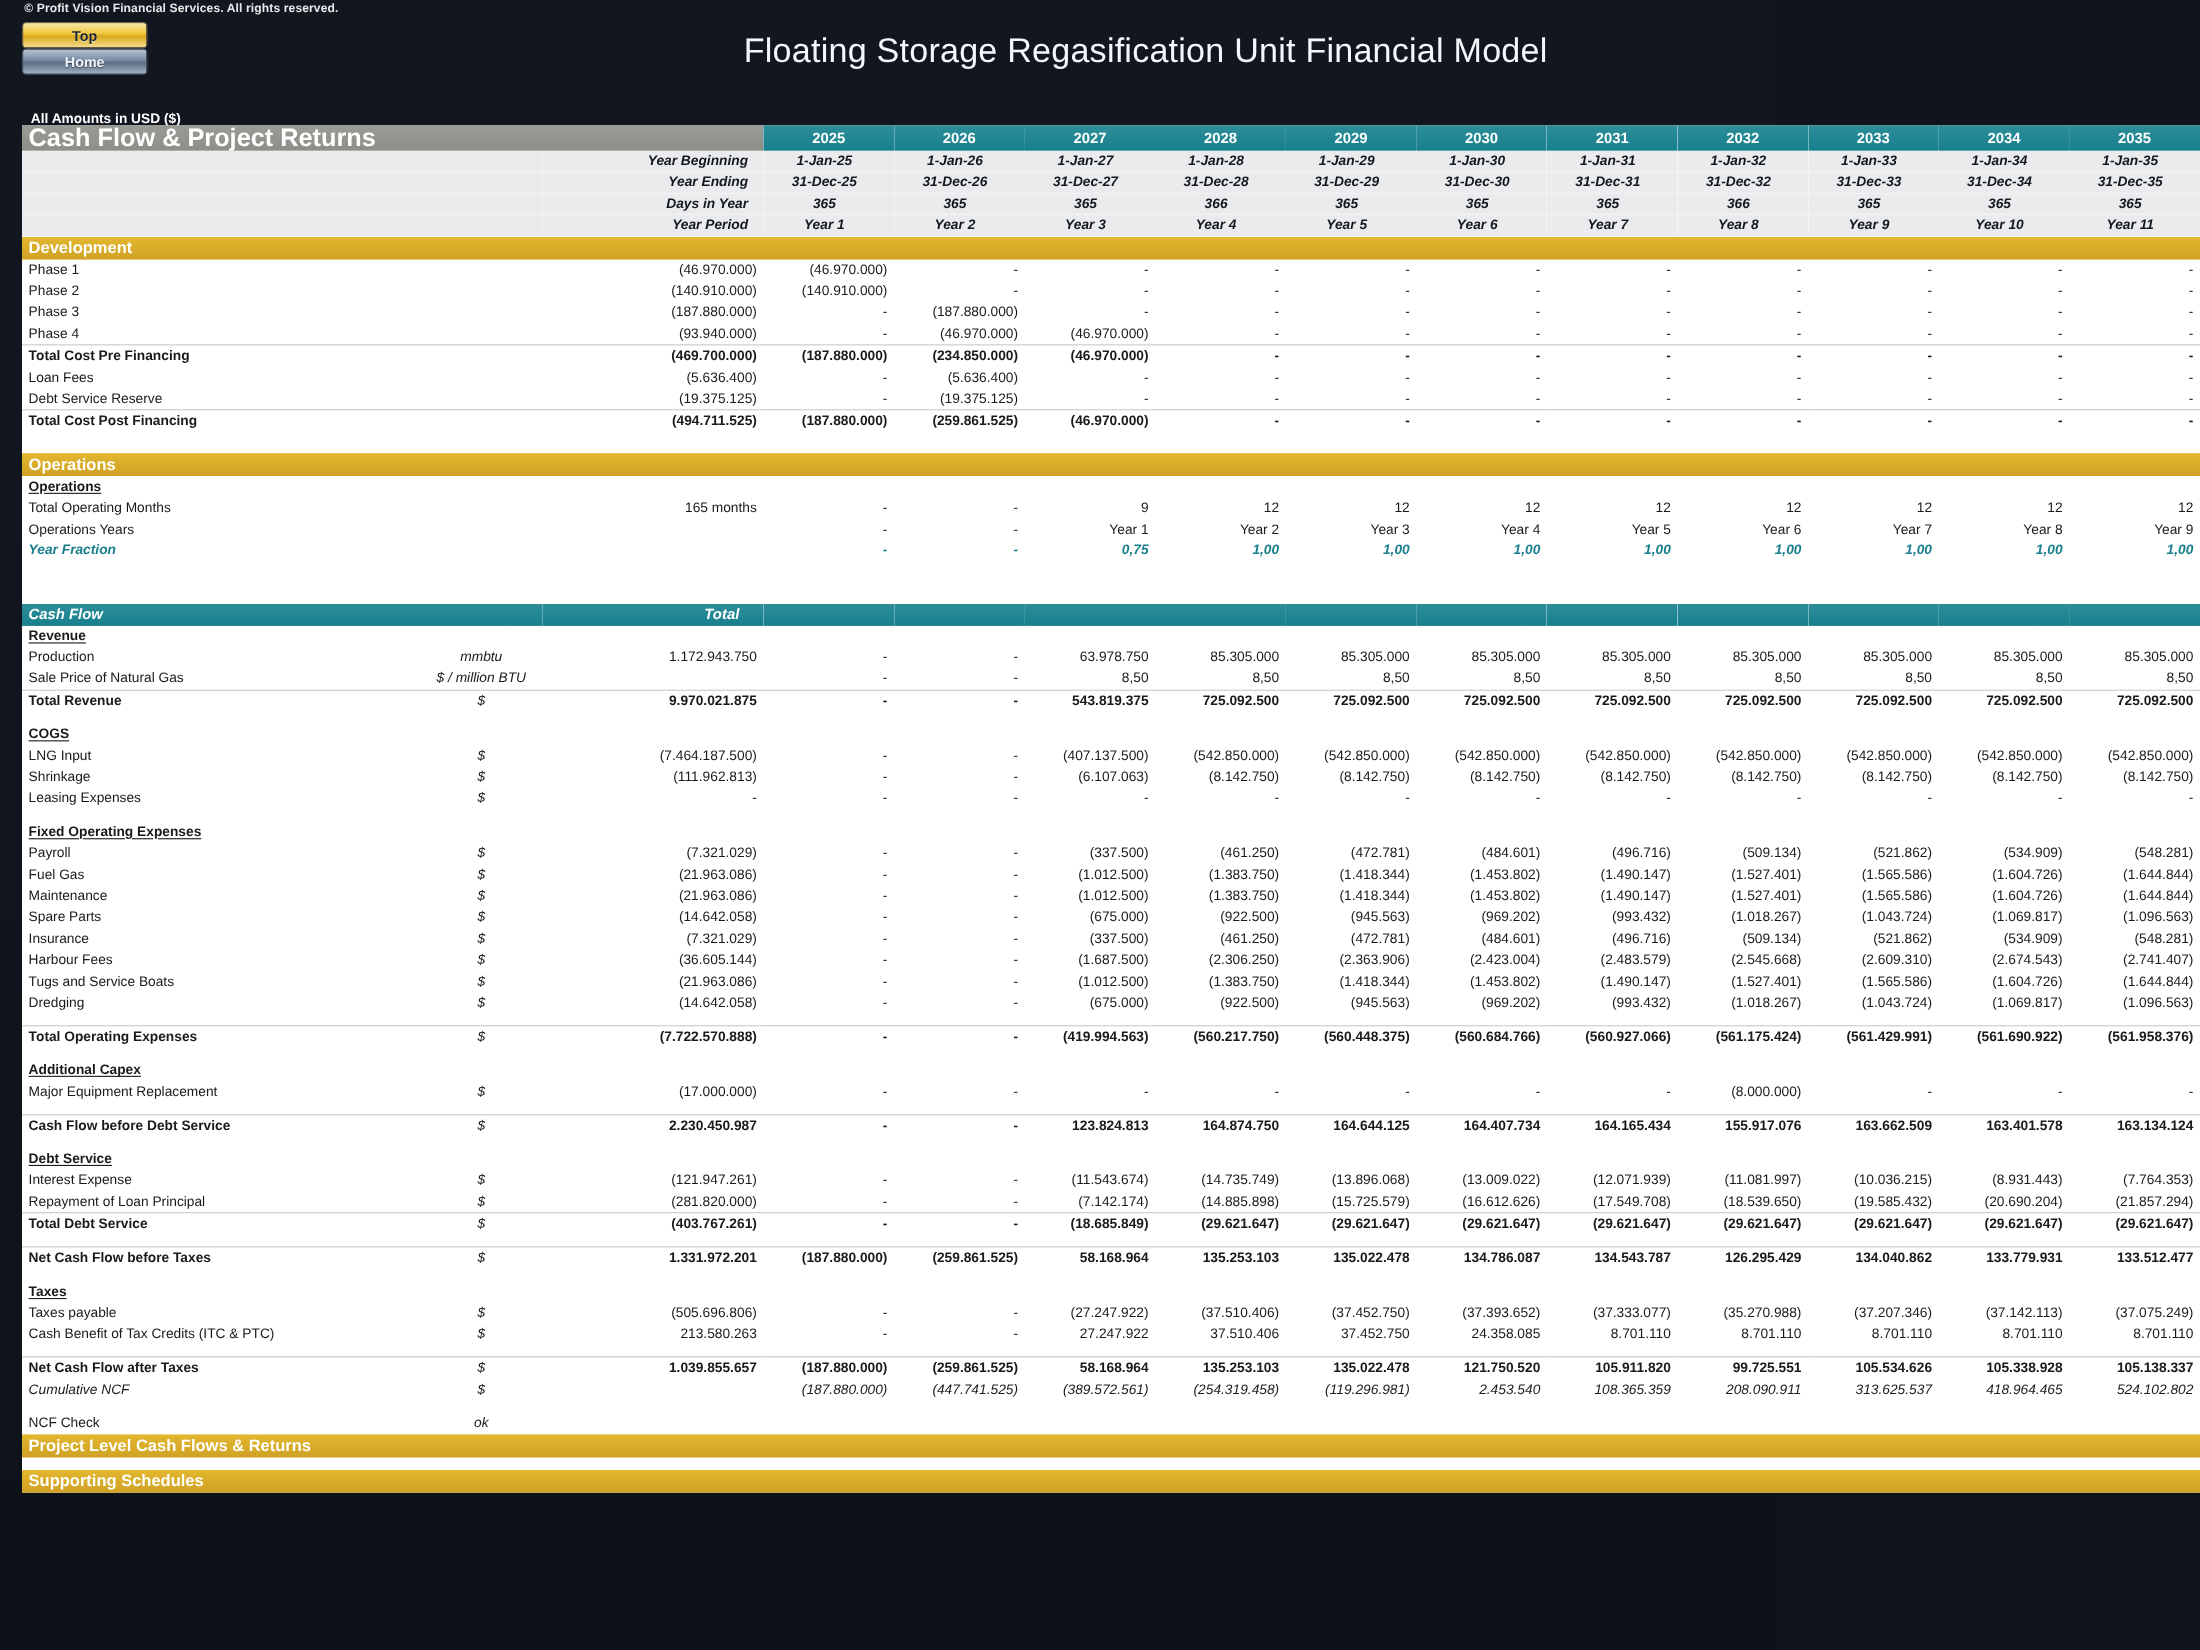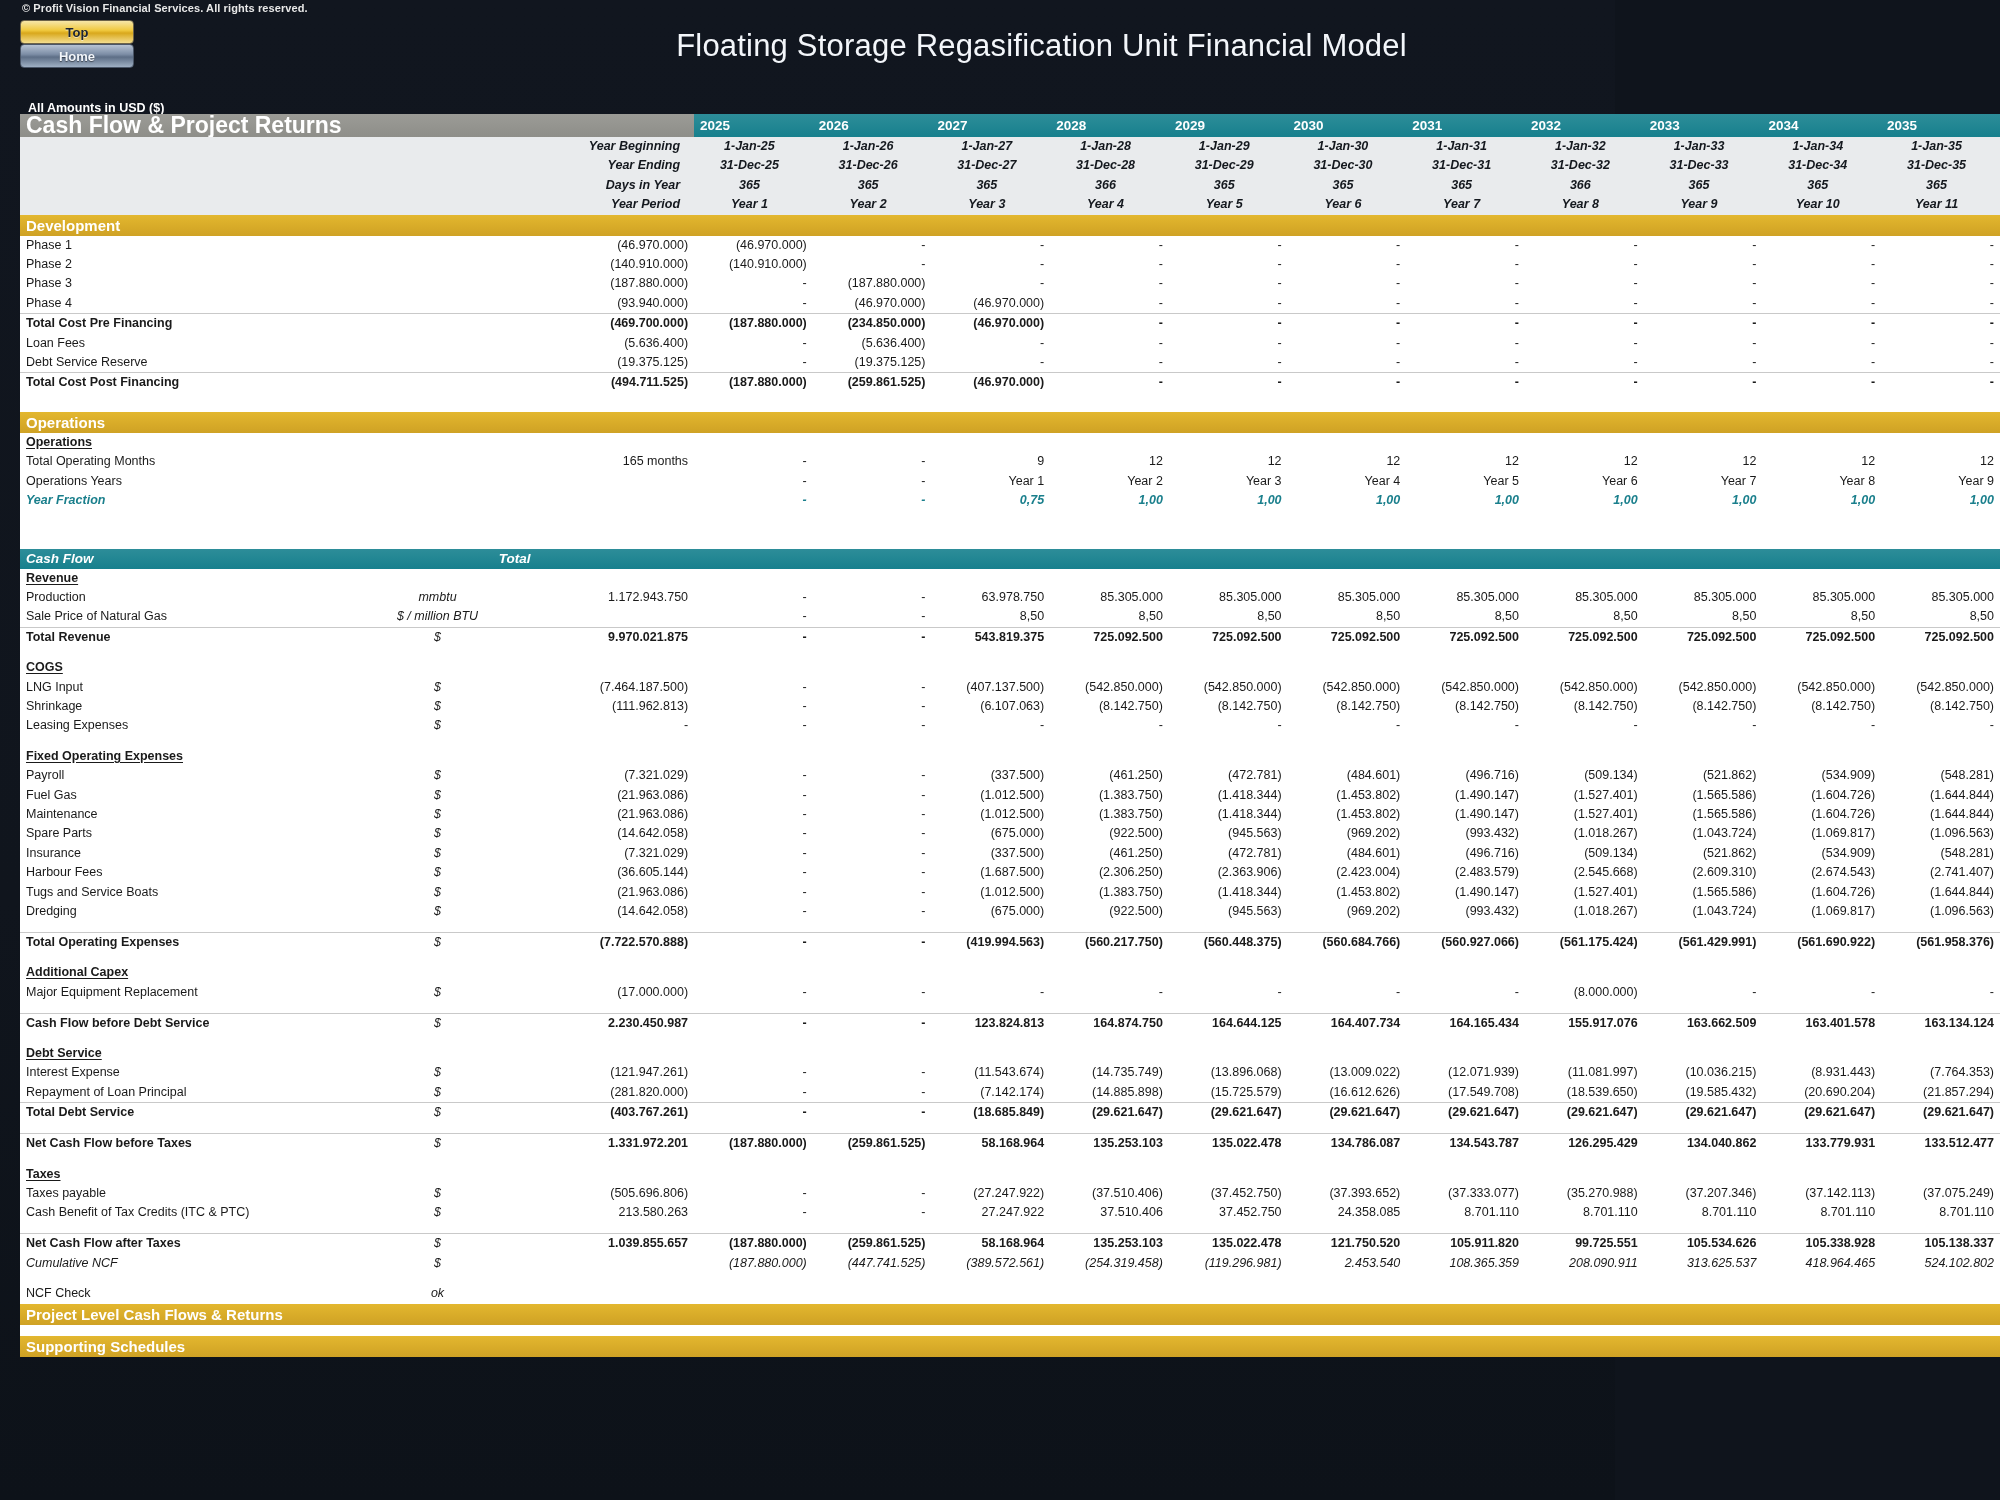--- a/index.html
+++ b/index.html
@@ -72,37 +72,37 @@
 
   .num { text-align: right; }
   .unit { text-align: center; font-style: italic; }
 
   
   tr.band-title td { height: 23px; line-height: 23px;
     background: linear-gradient(180deg,#9b9b96 0%,#8e8e89 100%);
     color:#fff; font-size:23px; font-weight:bold; }
   tr.band-title td.yrhead {
     background: linear-gradient(180deg,#2d8d99 0%,#17808d 100%);
-    color:#fff; font-size:13.5px; font-weight:bold; text-align:left;margin-left:13px; }
+    color:#fff; font-size:13.5px; font-weight:bold; text-align:center;margin-left:13px; }
 
   
   tr.hdr td { background:#e9ebed; font-style: italic; font-weight: bold;
               font-size:12.5px; color:#14181e; }
   tr.hdr td.lbl { text-align:right; padding-right:14px;margin-top:12px; }
   tr.hdr td.num { text-align:center; padding-right:14px;font-style:italic; }
 
   
   tr.band-gold td { height: 21px; line-height:21px;
     background: linear-gradient(180deg,#e3b72f 0%, #d7aa28 60%, #cfa225 100%);
     color:#ffffff; font-size:15px; font-weight:bold; }
   
   tr.band-teal td { height: 20px; line-height:20px;
     background: linear-gradient(180deg,#2d8d99 0%,#17808d 100%);
     color:#ffffff; font-size:13.5px; font-weight:bold;font-style:italic; }
-  tr.band-teal td.totalcap { text-align:left; padding-right:22px; }
+  tr.band-teal td.totalcap { text-align:right; padding-right:22px; }
 
   tr.spacer td { height: 11px; line-height: 11px; background:#fff; }
   tr.spacer-lg td { height: 19px; line-height:19px; background:#fff; }
 
   .ind0 { padding-left: 10px; }
   .ind1 { padding-left: 22px; }
   .ind2 { padding-left: 34px; }
   .bold { font-weight: bold; }
   .ital { font-style: italic; }
   .under { text-decoration: underline; text-underline-offset: 2px; }

